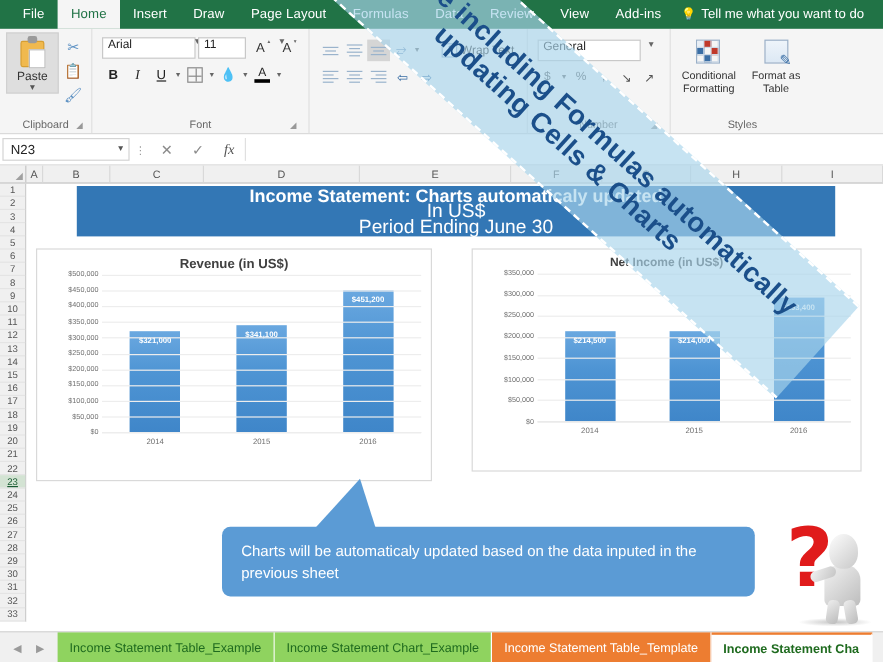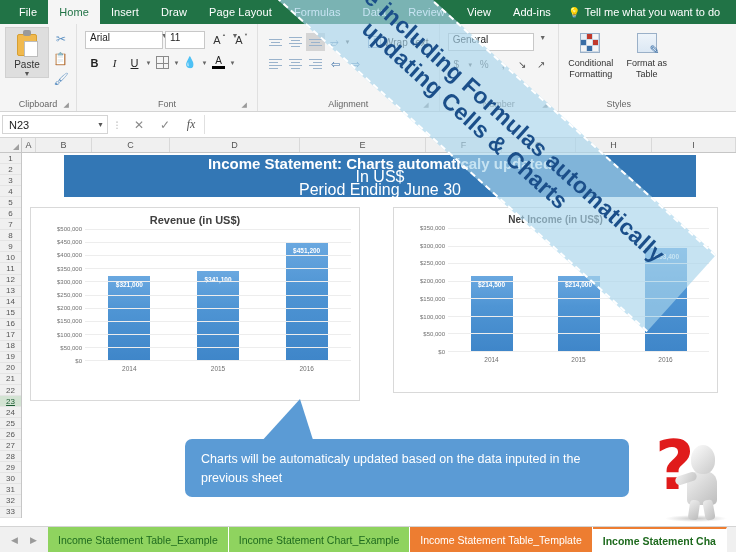--- a/index.html
+++ b/index.html
@@ -433,24 +433,20 @@
             </div>
           <div class="abtn r">
               <span></span>
               <span></span>
               <span></span>
               <span></span>
             </div>
           <div class="indent">⇦</div>
           <div class="indent">⇨</div>
         </div>
-      </div>
-      <div class="grp-label">
-        <span>Alignment</span>
-        <span class="dlg">◢</span>
       </div>
     </div>
 
     <div class="grp" style="padding-left:8px;padding-right:8px;">
       <div class="grp-body" style="flex-direction:column;padding-top:6px;">
         <div class="combo numcombo">
           <span class="cv">General</span>
           <span class="cc">▼</span>
         </div>
         <div class="num-row2">

